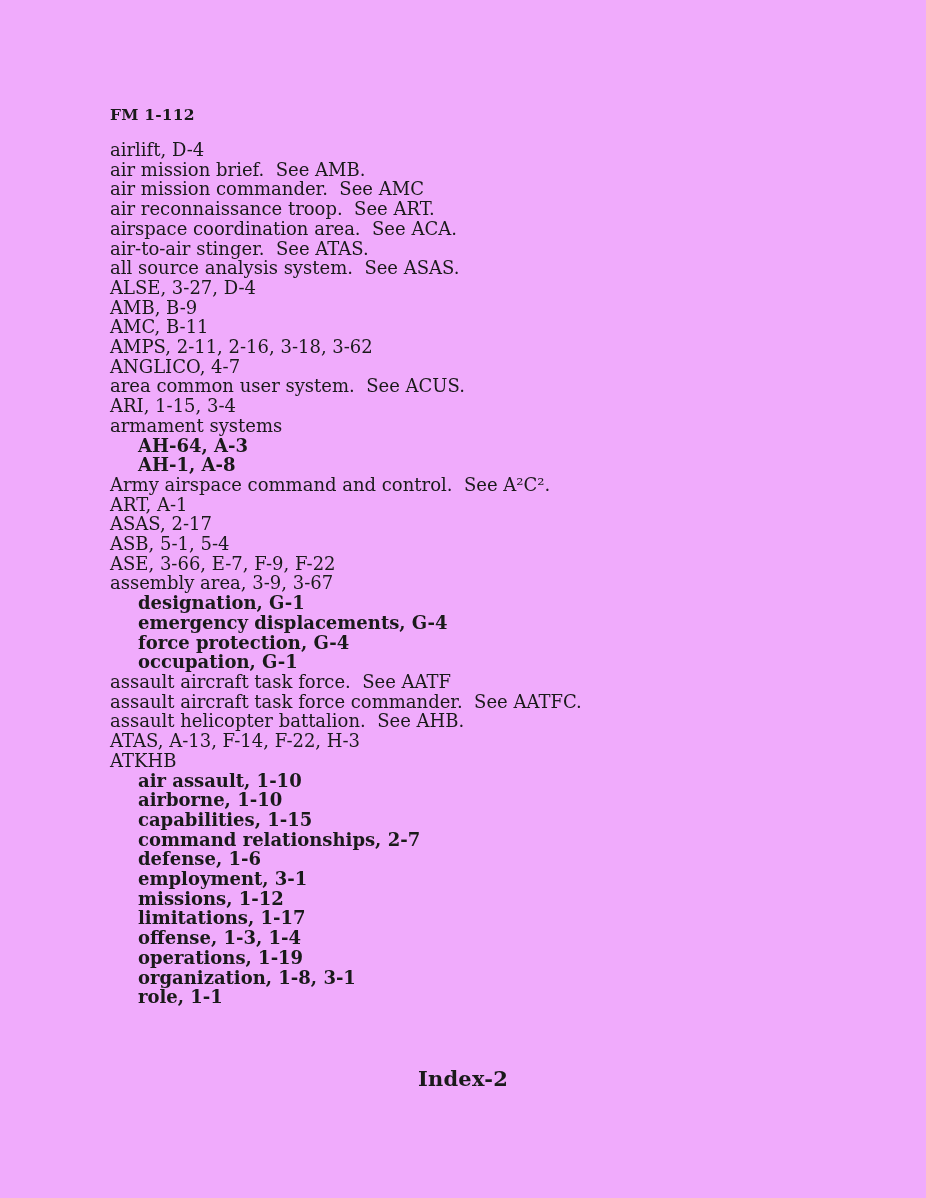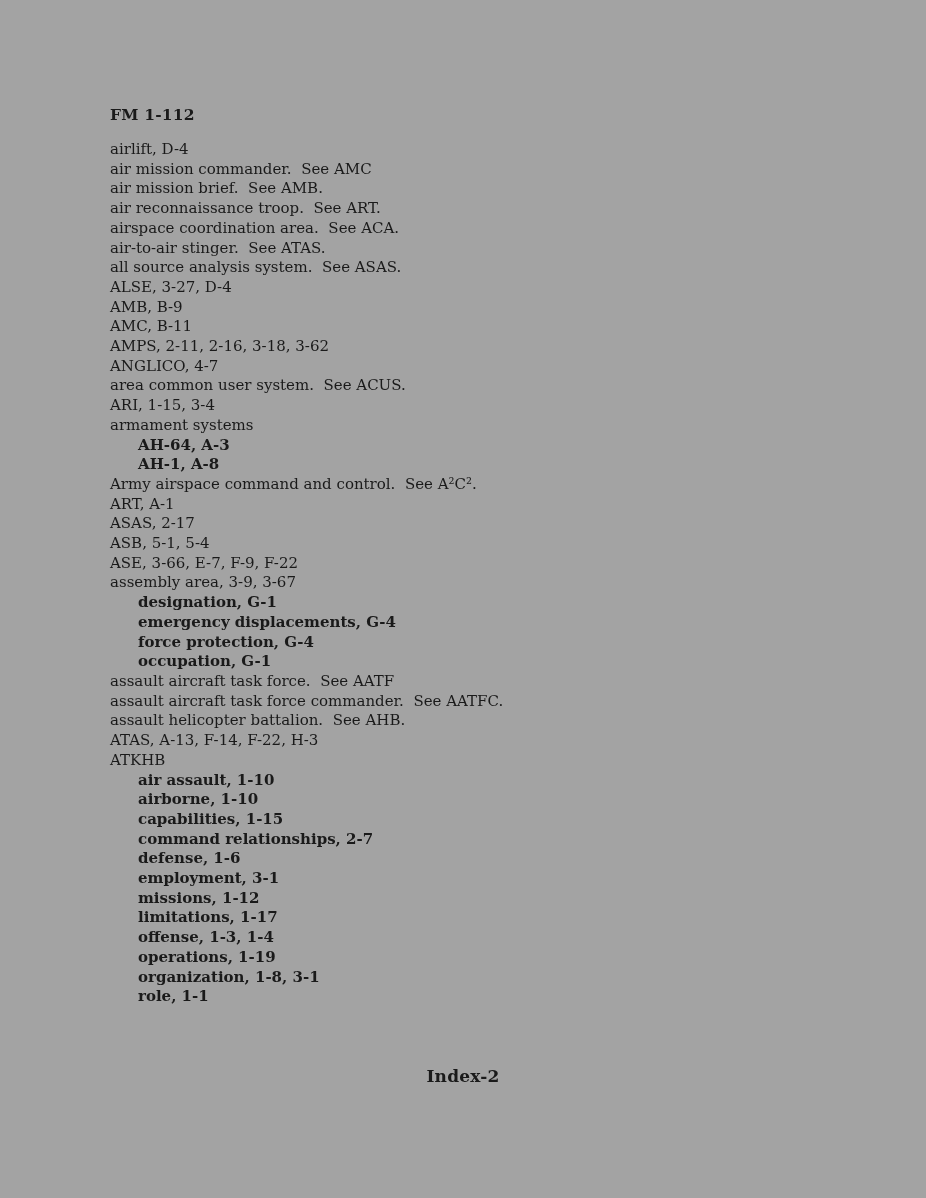--- a/index.html
+++ b/index.html
@@ -4,70 +4,70 @@
 <style>
   html, body {
     margin: 0;
     padding: 0;
     background: #ffffff;
   }
   .page {
     position: relative;
     width: 926px;
     height: 1198px;
-    background: #a3a3a3;
+    background: #f0abfc;
     font-family: "DejaVu Serif", "Liberation Serif", serif;
     color: #1a1a1a;
     overflow: hidden;
   }
   .doc-header {
     position: absolute;
     left: 110px;
     top: 105px;
     font-size: 15.5px;
     font-weight: bold;
     letter-spacing: 0.2px;
     white-space: pre;
   }
   .index-list {
     position: absolute;
     left: 110px;
     top: 140px;
     width: 720px;
   }
   .entry {
-    font-size: 15px;
+    font-size: 18px;
     line-height: 19.7px;
     white-space: pre;
   }
   .entry.indent {
     padding-left: 28px;
     font-weight: bold;
   }
   .doc-footer {
     position: absolute;
     left: 0;
     right: 0;
     top: 1066px;
     text-align: center;
-    font-size: 17px;
+    font-size: 21px;
     font-weight: bold;
     letter-spacing: 0.2px;
   }
 </style>
 </head>
 <body>
 
 <div class="page">
   <div class="doc-header">FM 1-112</div>
 
   <div class="index-list">
       <div class="entry">airlift, D-4</div>
+      <div class="entry">air mission brief.  See AMB.</div>
       <div class="entry">air mission commander.  See AMC</div>
-      <div class="entry">air mission brief.  See AMB.</div>
       <div class="entry">air reconnaissance troop.  See ART.</div>
       <div class="entry">airspace coordination area.  See ACA.</div>
       <div class="entry">air-to-air stinger.  See ATAS.</div>
       <div class="entry">all source analysis system.  See ASAS.</div>
       <div class="entry">ALSE, 3-27, D-4</div>
       <div class="entry">AMB, B-9</div>
       <div class="entry">AMC, B-11</div>
       <div class="entry">AMPS, 2-11, 2-16, 3-18, 3-62</div>
       <div class="entry">ANGLICO, 4-7</div>
       <div class="entry">area common user system.  See ACUS.</div>

